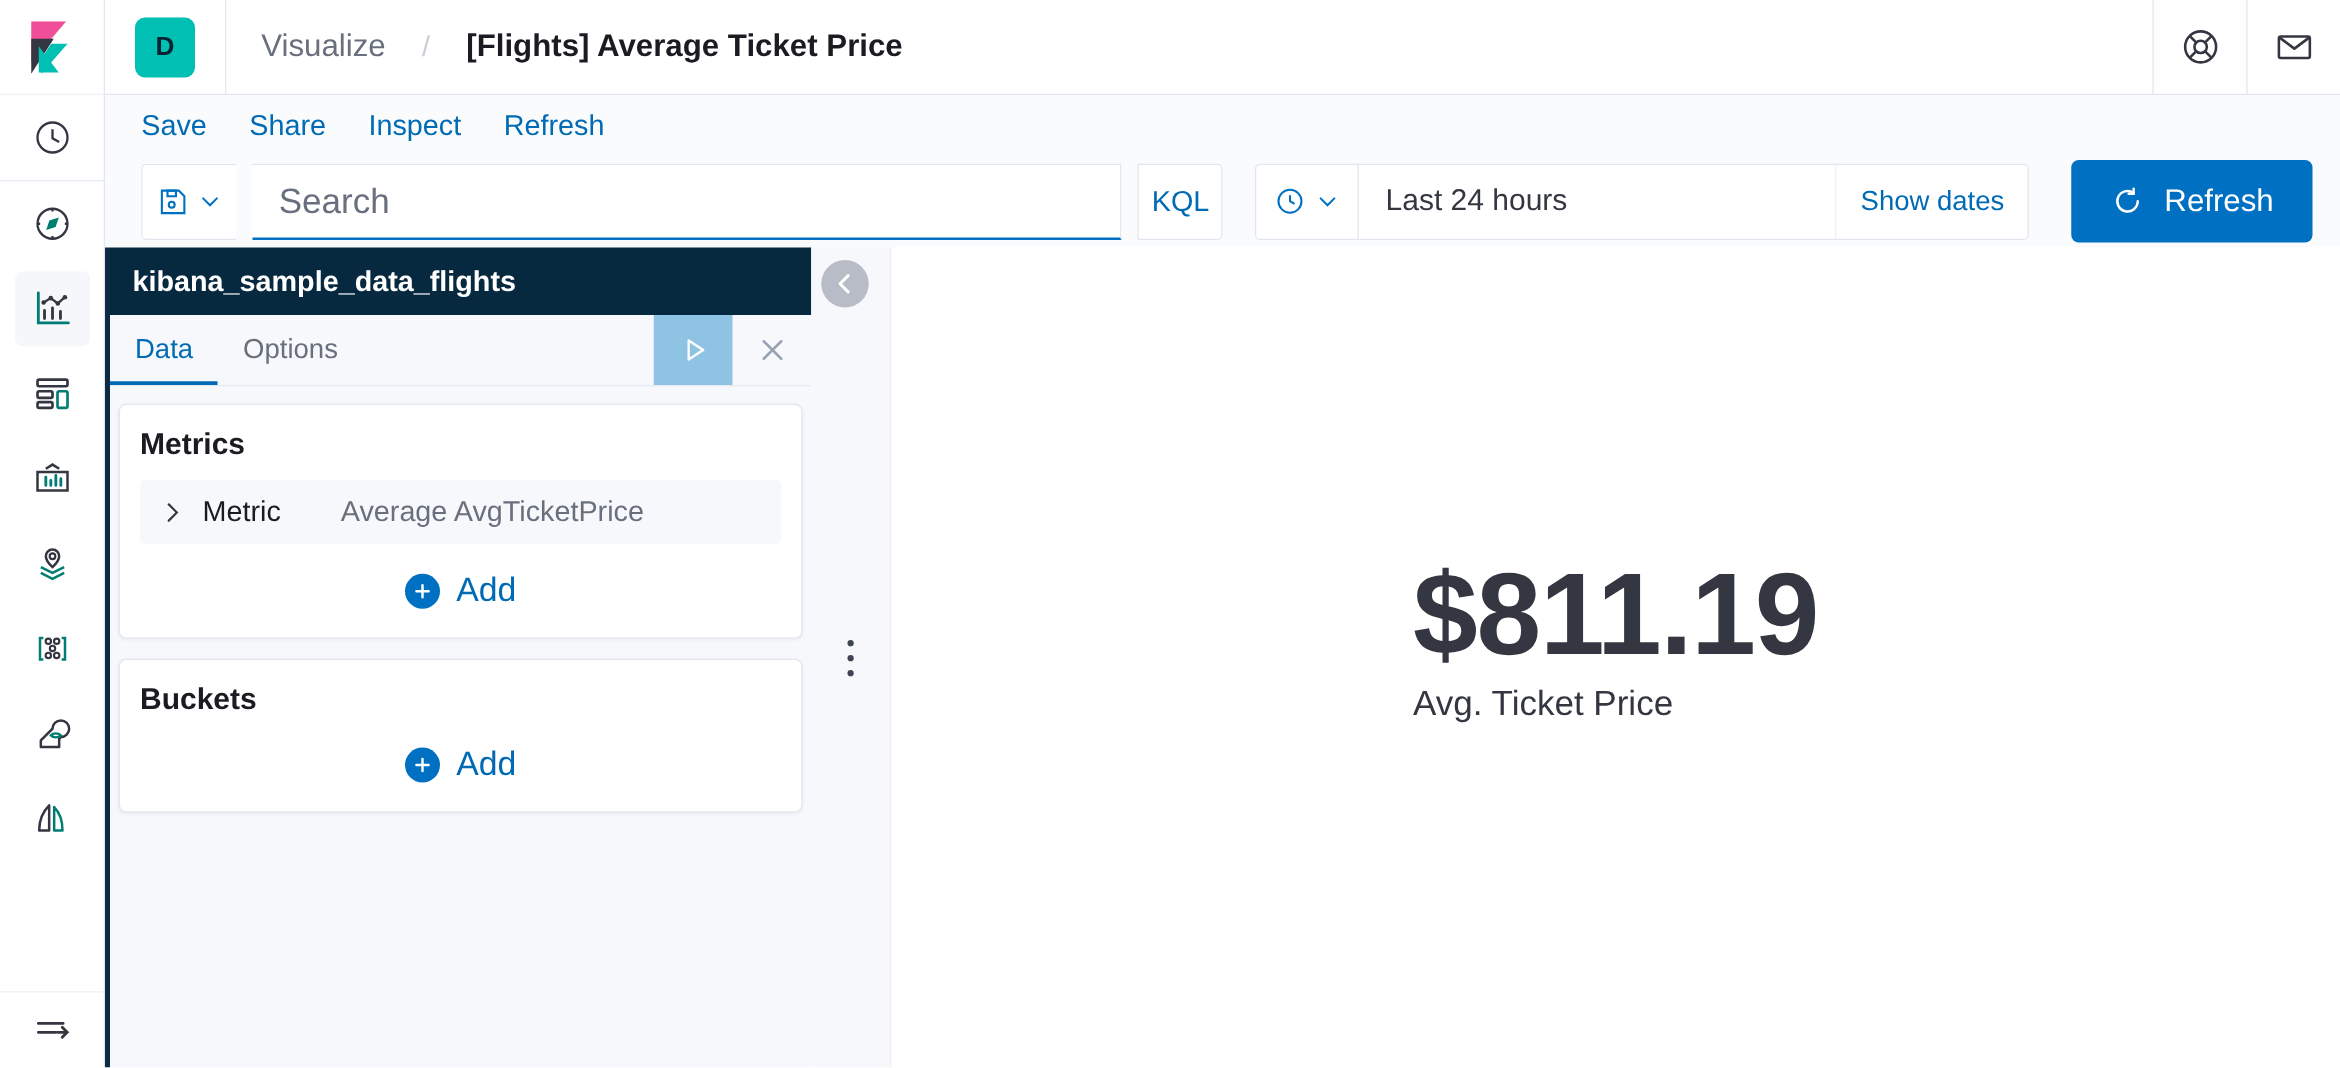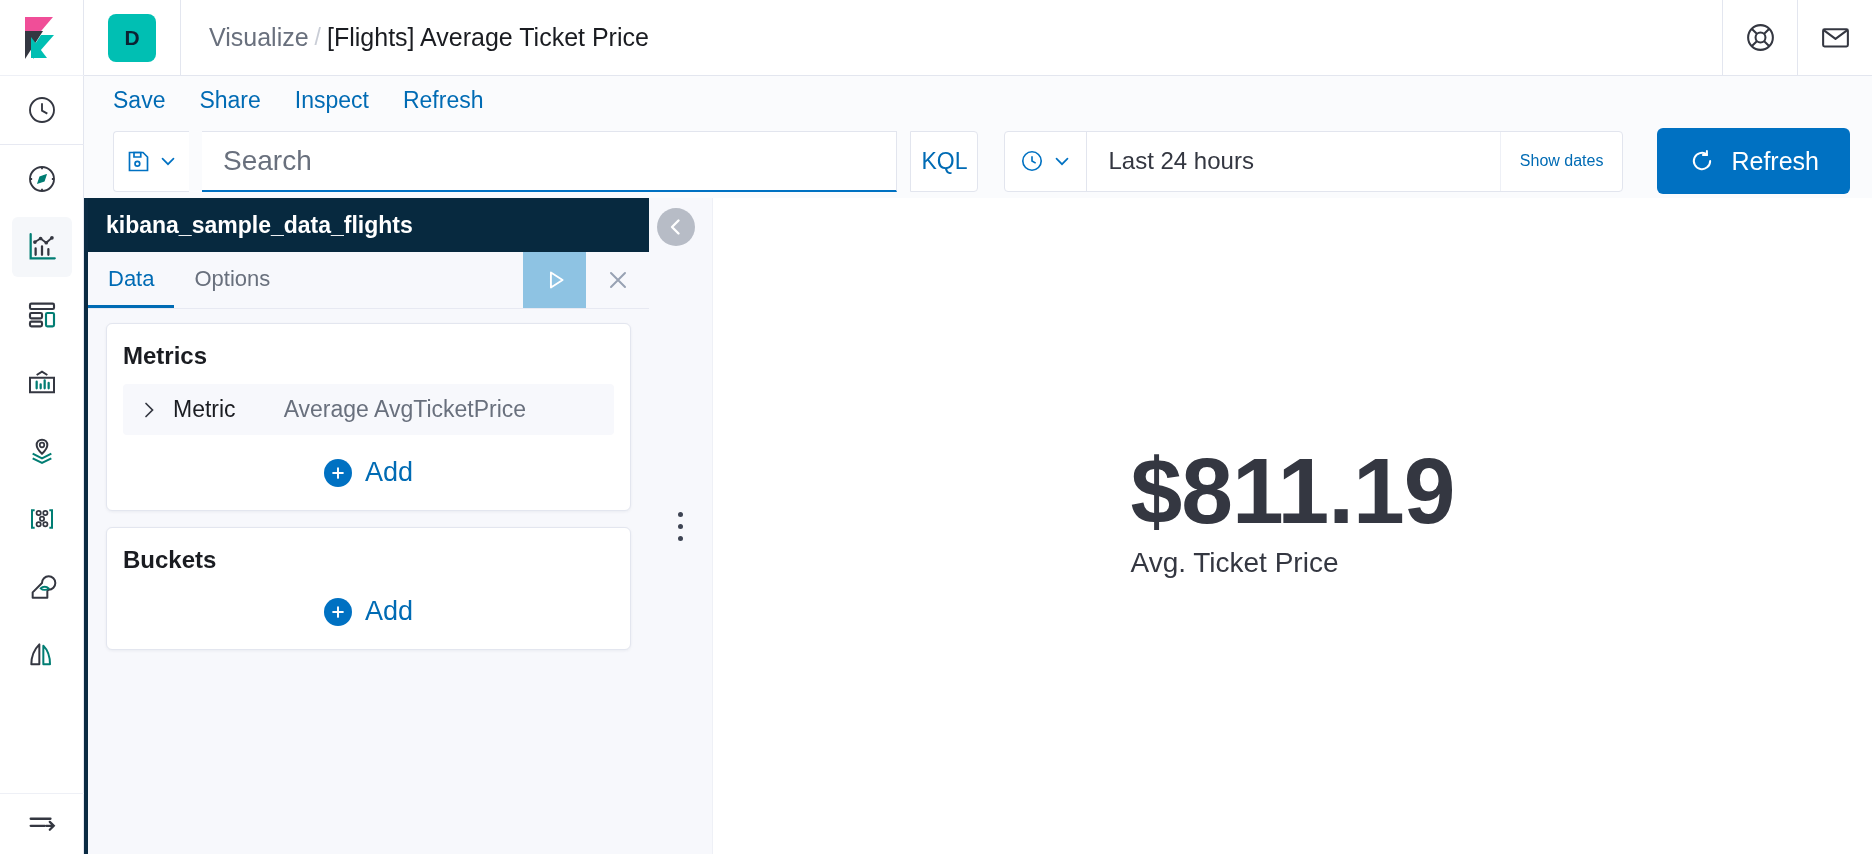--- a/index.html
+++ b/index.html
@@ -45,24 +45,24 @@
     border-bottom: 1px solid #e3e6ef;
     background: #fff;
   }
   .app-badge {
     width: 48px; height: 48px; margin-left: 24px;
     background: #00bfb3; border-radius: 8px;
     color: #0b2233; font-size: 21px; font-weight: 700;
     display: flex; align-items: center; justify-content: center;
   }
   .vdiv { width: 1px; height: 76px; background: #e3e6ef; }
-  .breadcrumbs { display: flex; align-items: center; gap: 6px; margin-left: 28px; }
+  .breadcrumbs { display: flex; align-items: center; gap: 29px; margin-left: 28px; }
   .crumb-link { color: #69707d; font-size: 25px; cursor: pointer; }
   .crumb-sep { color: #c9cdd6; font-size: 23px; }
-  .crumb-current { color: #1a1c21; font-size: 25px; font-weight: 400; }
+  .crumb-current { color: #1a1c21; font-size: 25px; font-weight: 700; }
   .top-right { margin-left: auto; display: flex; align-items: center; height: 76px; }
   .top-icon {
     width: 74px; height: 76px;
     display: flex; align-items: center; justify-content: center; cursor: pointer;
   }
 
   
   .actionbar {
     height: 48px; flex: 0 0 48px;
     display: flex; align-items: center; gap: 34px;
@@ -110,21 +110,21 @@
     flex: 0 0 auto; display: flex; align-items: center; height: 61px;
     background: #fff; border: 1px solid #e2e5ee; border-radius: 4px;
     margin-left: 13px; width: 619px;
   }
   .date-picker-btn {
     width: 82px; height: 59px; border-right: 1px solid #e2e5ee;
     display: flex; align-items: center; justify-content: center; gap: 6px; cursor: pointer;
   }
   .date-text { font-size: 24px; color: #343741; padding-left: 21px; flex: 1 1 auto; cursor: pointer; }
   .show-dates {
-    color: #006bb4; font-size: 16px; padding: 0 19px; cursor: pointer;
+    color: #006bb4; font-size: 22px; padding: 0 19px; cursor: pointer;
     height: 59px; display: flex; align-items: center; border-left: 1px solid #eef0f6;
   }
   .refresh-btn {
     margin-left: 21px; flex: 0 0 auto;
     height: 66px; background: #0071c2; color: #fff;
     border: none; border-radius: 6px;
     display: flex; align-items: center; justify-content: center; gap: 15px;
     padding: 0 31px; font-size: 25px; cursor: pointer;
     font-family: "Liberation Sans", sans-serif;
   }
@@ -160,21 +160,21 @@
   }
   .tab.active { color: #006bb4; border-bottom-color: #006bb4; }
   .tabs-spacer { flex: 1 1 auto; }
   .apply-btn {
     width: 63px; background: #8ec3e3;
     display: flex; align-items: center; justify-content: center; cursor: pointer;
   }
   .close-btn {
     width: 63px; display: flex; align-items: center; justify-content: center; cursor: pointer;
   }
-  .editor-body { padding: 14px 18px; display: flex; flex-direction: column; gap: 16px; overflow: hidden; }
+  .editor-body { padding: 14px 7px; display: flex; flex-direction: column; gap: 16px; overflow: hidden; }
   .panel {
     background: #fff; border: 1px solid #e3e6ef; border-radius: 6px;
     padding: 18px 16px 22px;
     box-shadow: 0 1px 3px rgba(20,30,60,0.06);
   }
   .panel-title { font-size: 24px; font-weight: 700; color: #1a1c21; margin-bottom: 14px; }
   .agg-row {
     background: #f7f8fc; border-radius: 4px;
     display: flex; align-items: center; gap: 12px;
     padding: 12px 14px; cursor: pointer;

